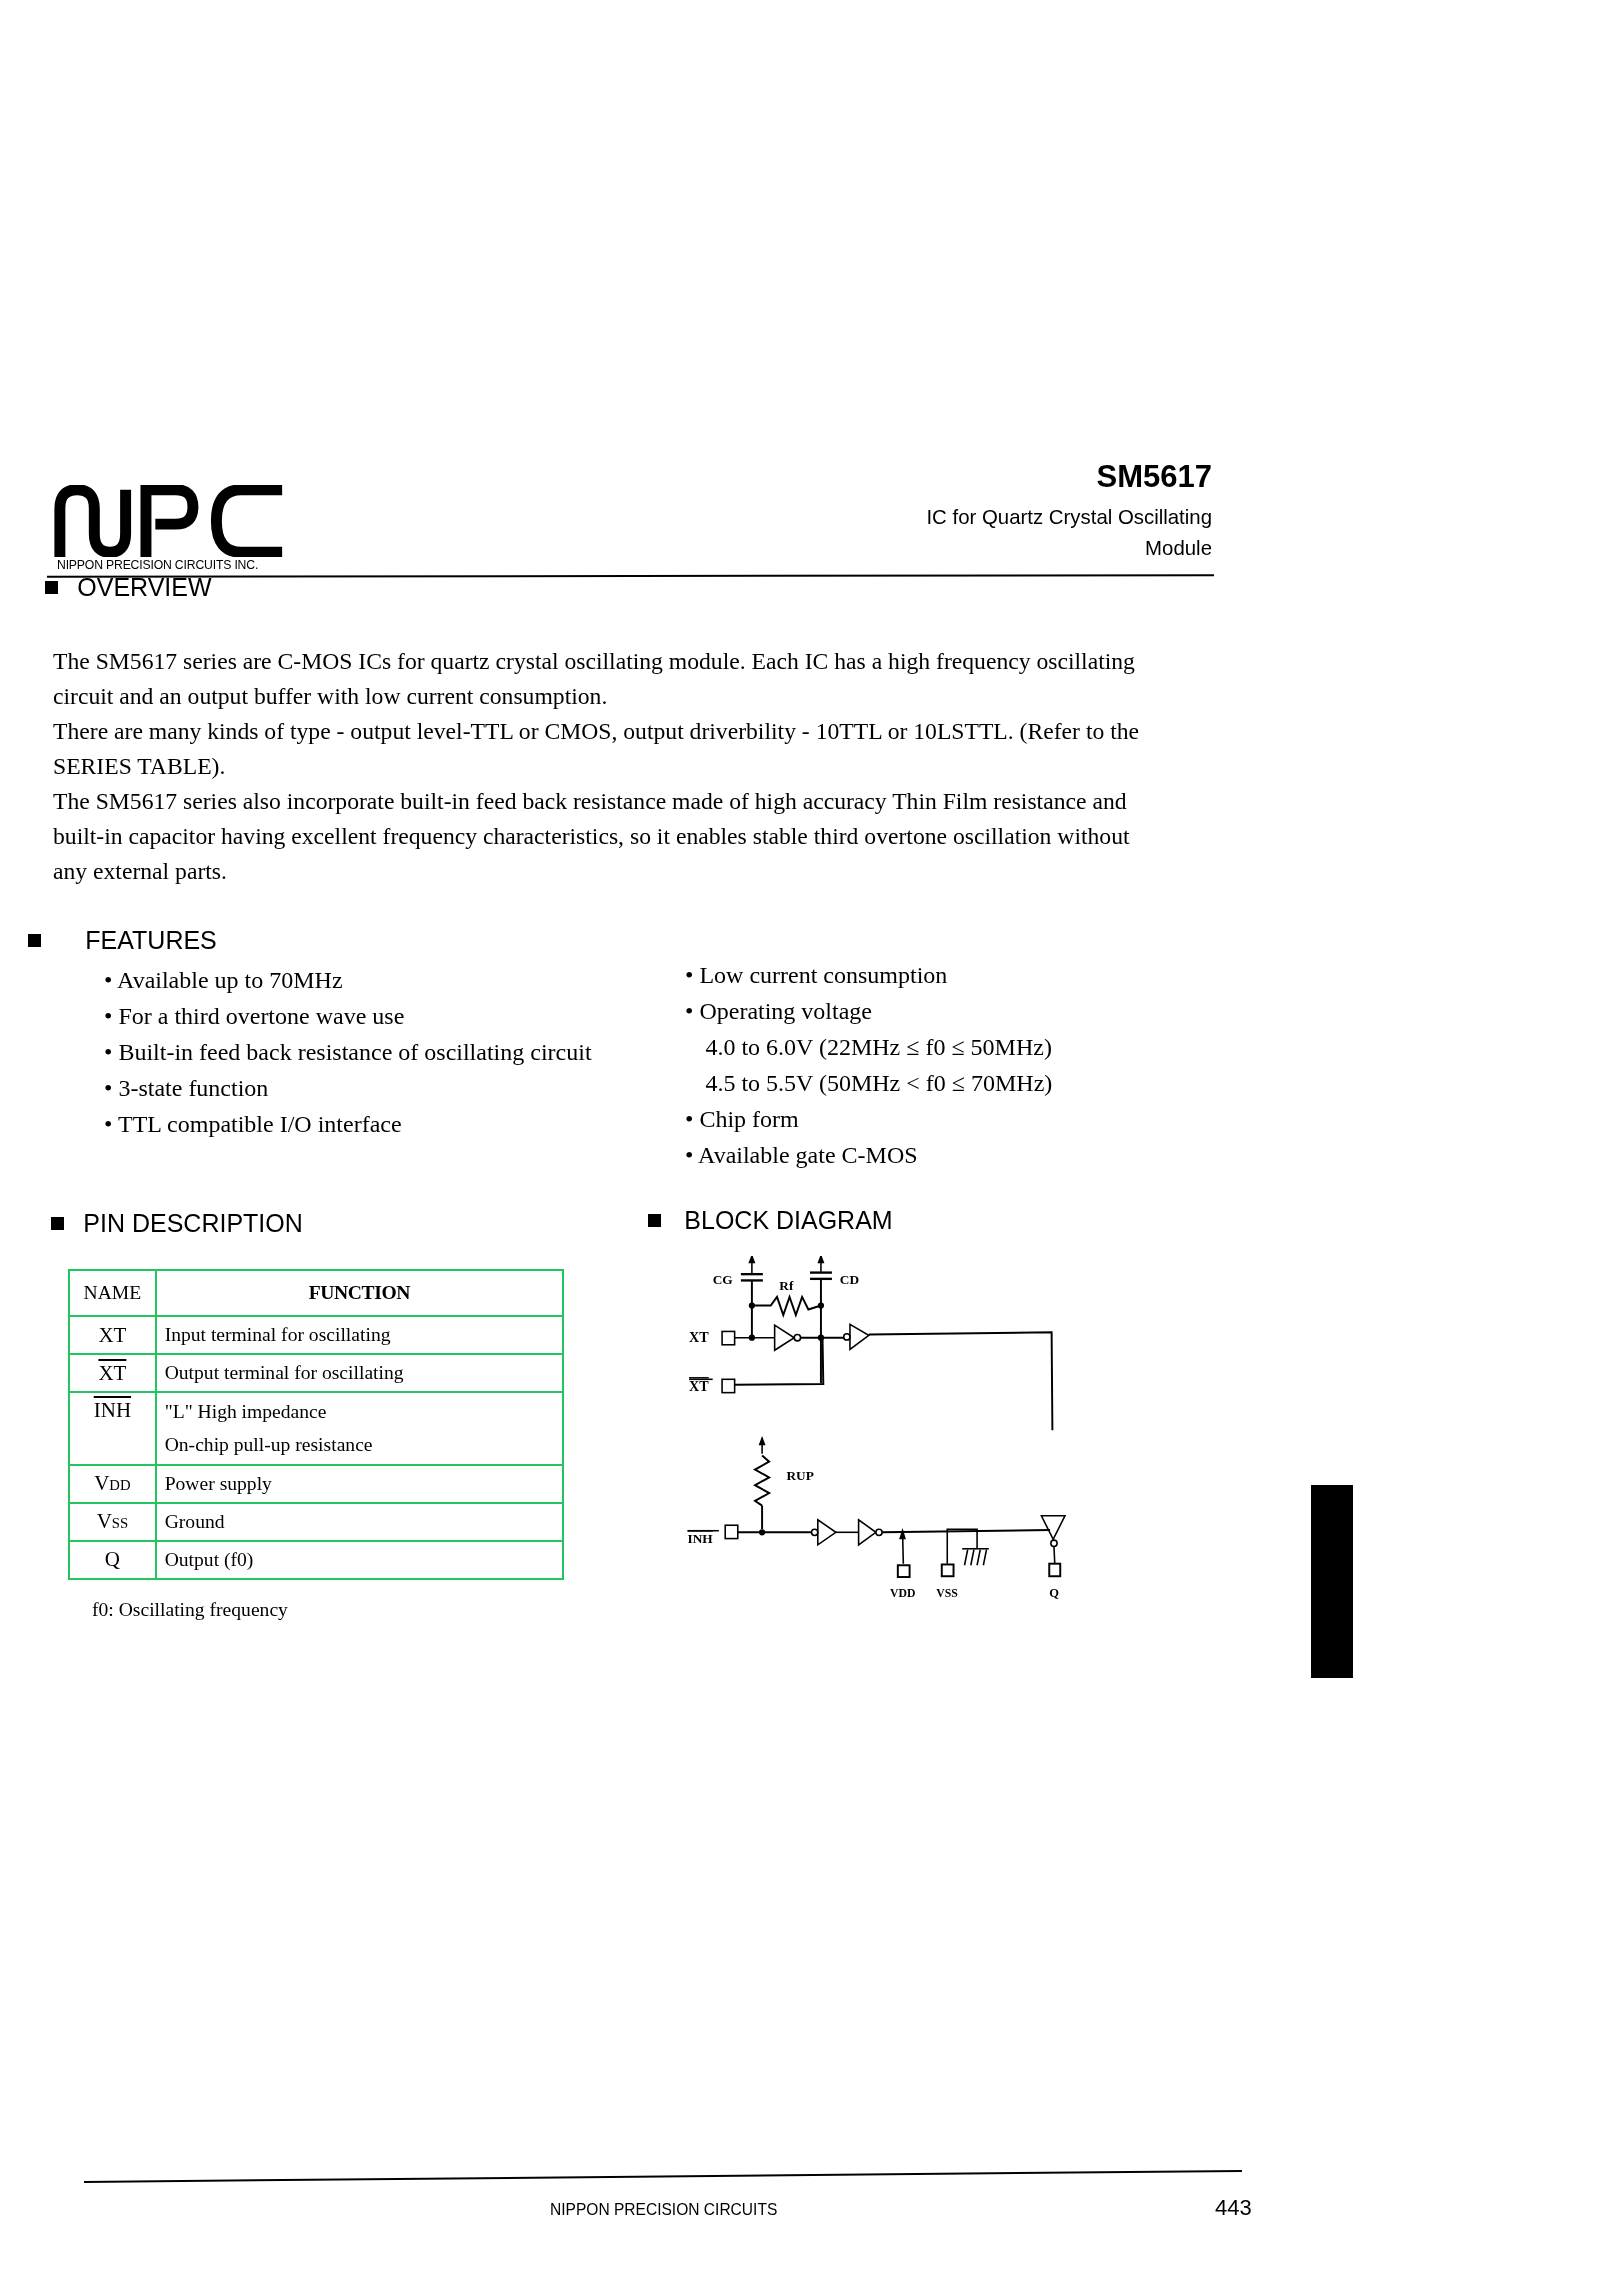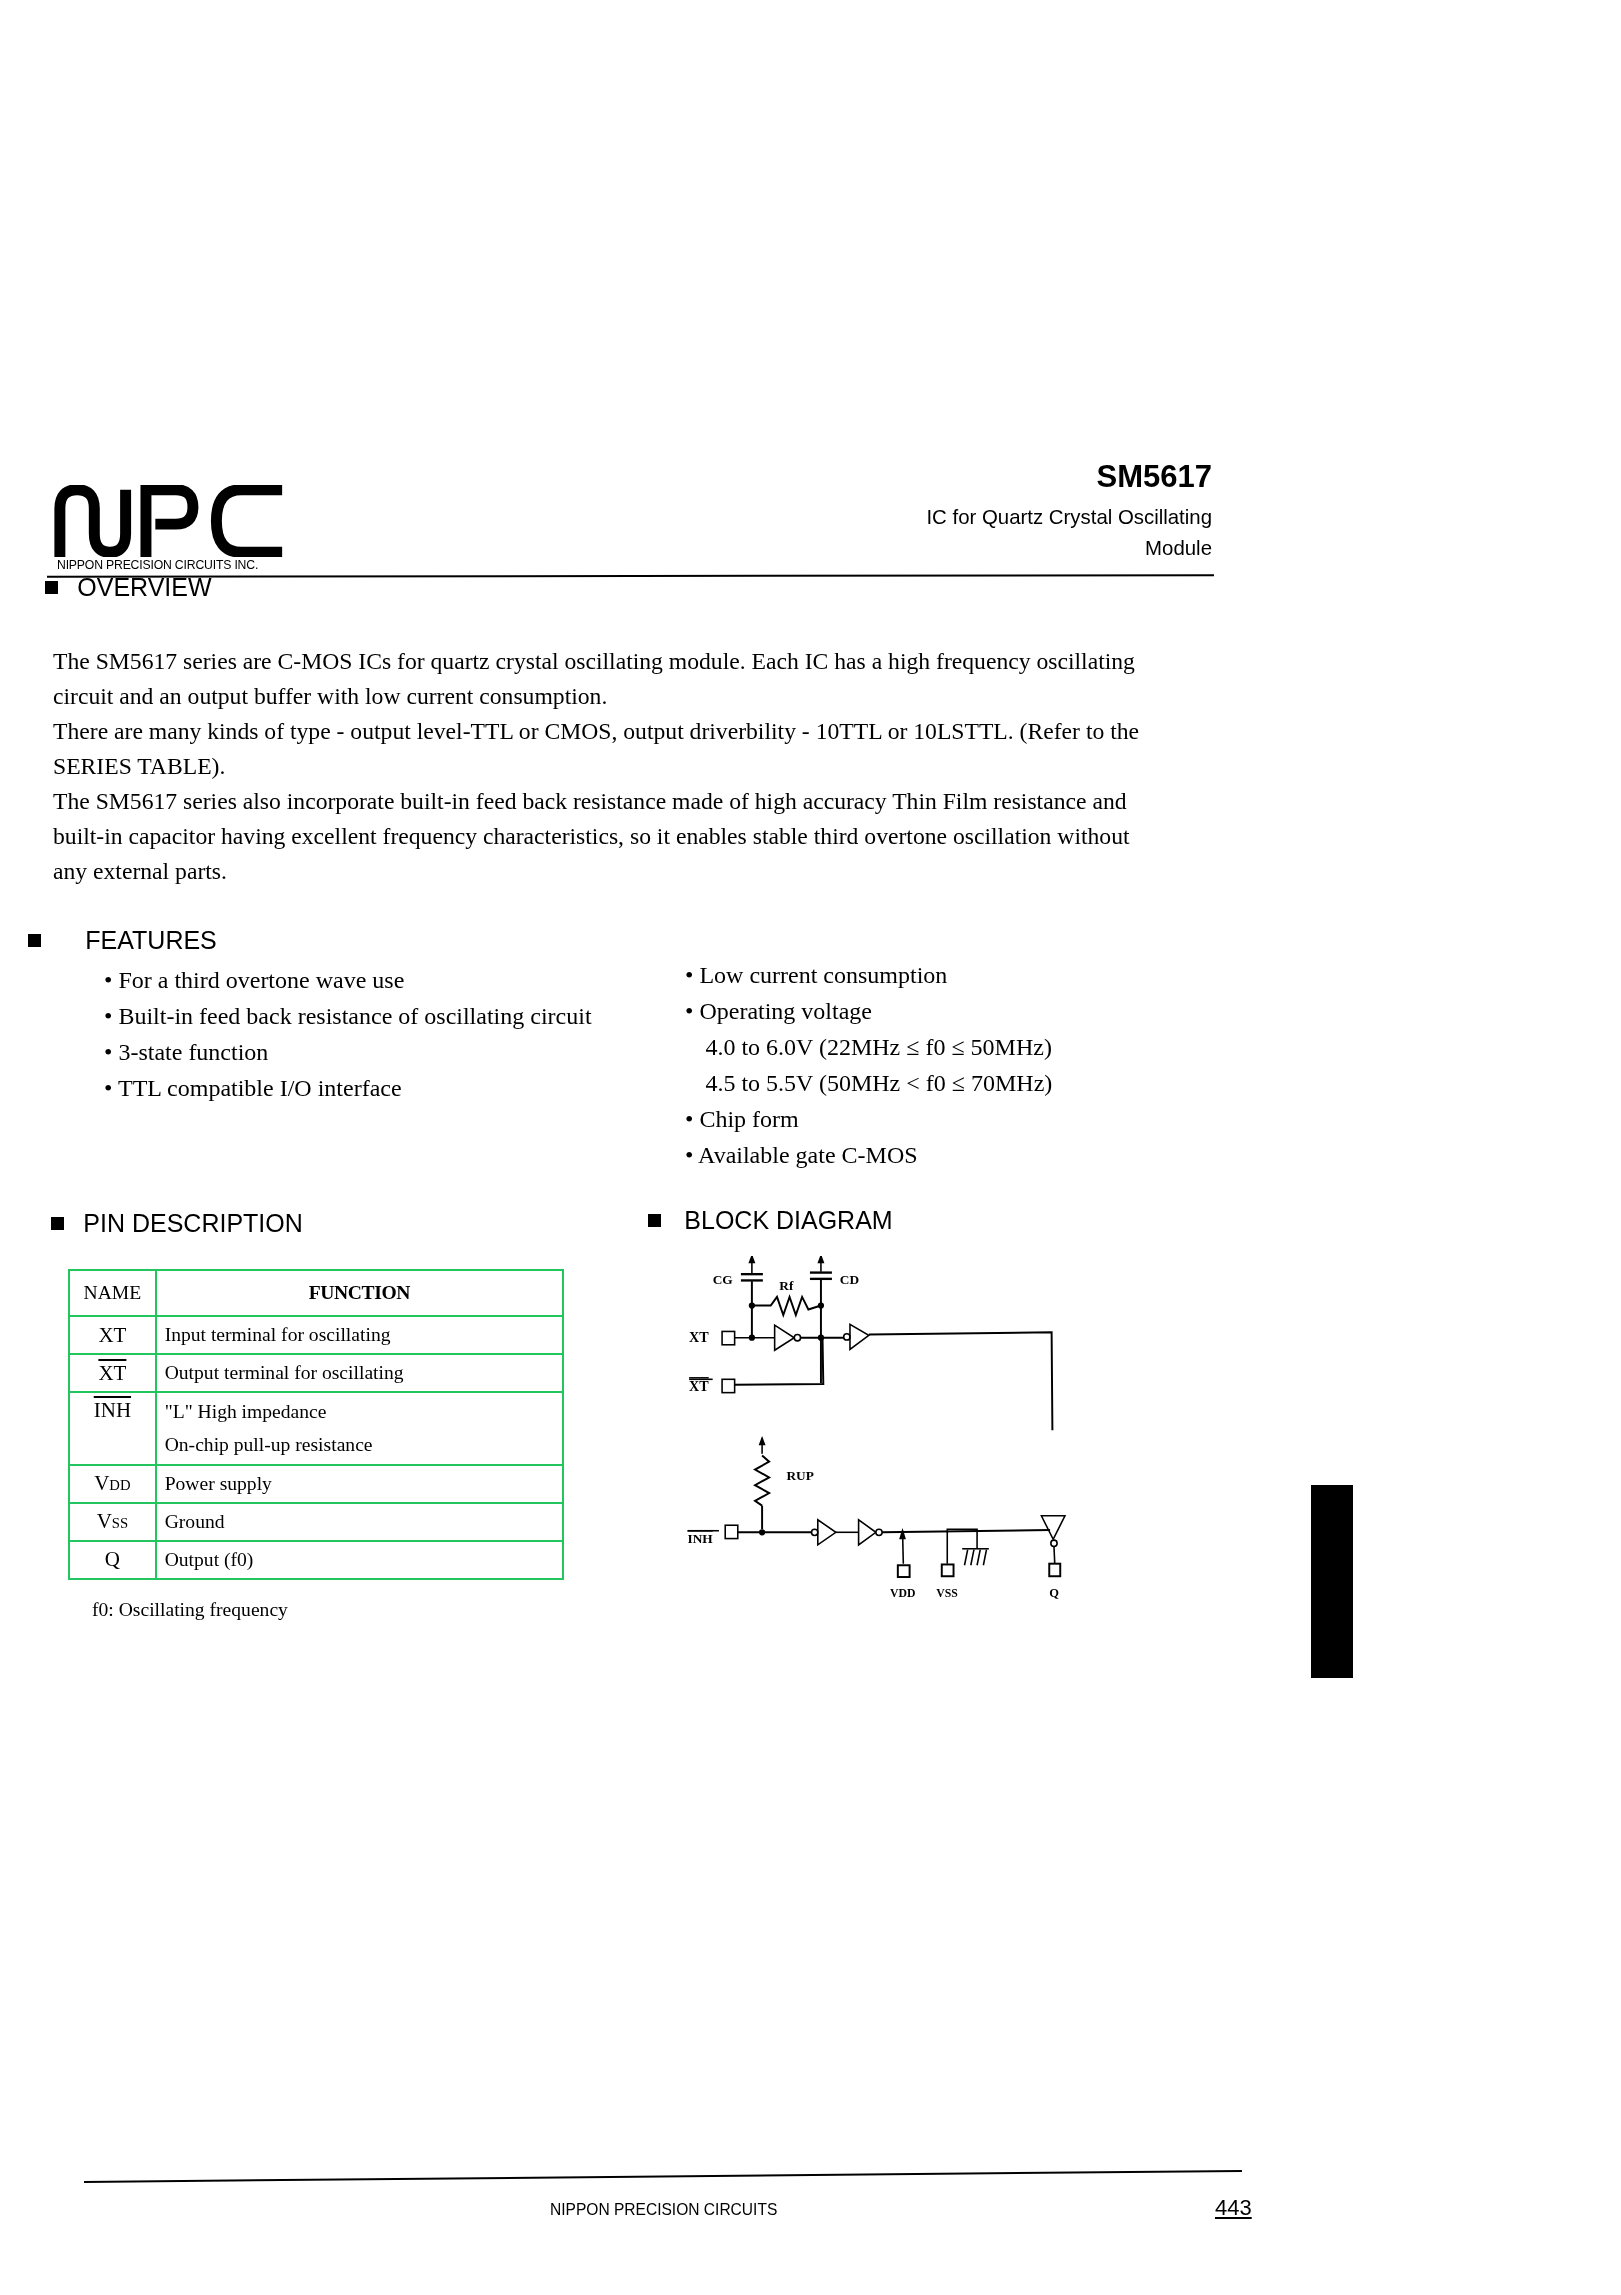--- a/index.html
+++ b/index.html
@@ -42,21 +42,21 @@
   .sub { font-size:0.7em; }
   #footnote { left:92px; top:1599px; font-size:19.6px; }
 
   #block-head { left:648px; top:1206px;gap:23px; }
   #block-diagram { left:675px; top:1256px; width:408px; height:369px; }
 
   #side-tab { left:1311px; top:1485px; width:42px; height:193px; background:#000; }
 
   #footer-rule { left:84px; top:2181px; width:1158px; height:2.4px; background:#000; transform:rotate(-0.55deg); transform-origin:left; }
   #footer-text { left:550px; top:2199px; font-size:17.3px; transform:scaleX(0.9); transform-origin:left; }
-  #page-num { left:1215px; top:2195px; font-size:22px;text-decoration:underline; }
+  #page-num { left:1215px; top:2195px; font-size:22px; }
 </style>
 </head>
 <body>
 
 <svg id="logo" class="abs" viewBox="0 0 300 92">
 
   <path d="M8 92 V30 Q8 6 30 6 Q52 6 52 30 V62 Q52 86 72 86 Q92 86 92 62 V6" fill="none" stroke="#000" stroke-width="14"></path>
 
   <path d="M118 92 V6 H156 Q178 6 178 28 Q178 50 156 50 H130" fill="none" stroke="#000" stroke-width="14"></path>
 
@@ -77,20 +77,21 @@
   <p>The SM5617 series are C-MOS ICs for quartz crystal oscillating module.  Each IC has a high frequency oscillating circuit and an output buffer with low current consumption.</p>
   <p>There are many kinds of type - output level-TTL or CMOS, output driverbility - 10TTL or 10LSTTL.  (Refer to the SERIES TABLE).</p>
   <p>The SM5617 series also incorporate built-in feed back resistance made of high accuracy Thin Film resistance and built-in capacitor having excellent frequency characteristics, so it enables stable third overtone oscillation without any external parts.</p>
 </div>
 
 <div id="features-head" class="abs sans section-head">
   <span class="sq"></span>
   <span>FEATURES</span>
 </div>
 <ul id="features-left" class="abs serif feat-list">
+  <li>• Available up to 70MHz</li>
   <li>• For a third overtone wave use</li>
   <li>• Built-in feed back resistance of oscillating circuit</li>
   <li>• 3-state function</li>
   <li>• TTL compatible I/O interface</li>
 </ul>
 <ul id="features-right" class="abs serif feat-list">
   <li>• Low current consumption</li>
   <li>• Operating voltage</li>
   <li class="indent">4.0 to 6.0V (22MHz ≤ f0 ≤ 50MHz)</li>
   <li class="indent">4.5 to 5.5V (50MHz &lt; f0 ≤ 70MHz)</li>

